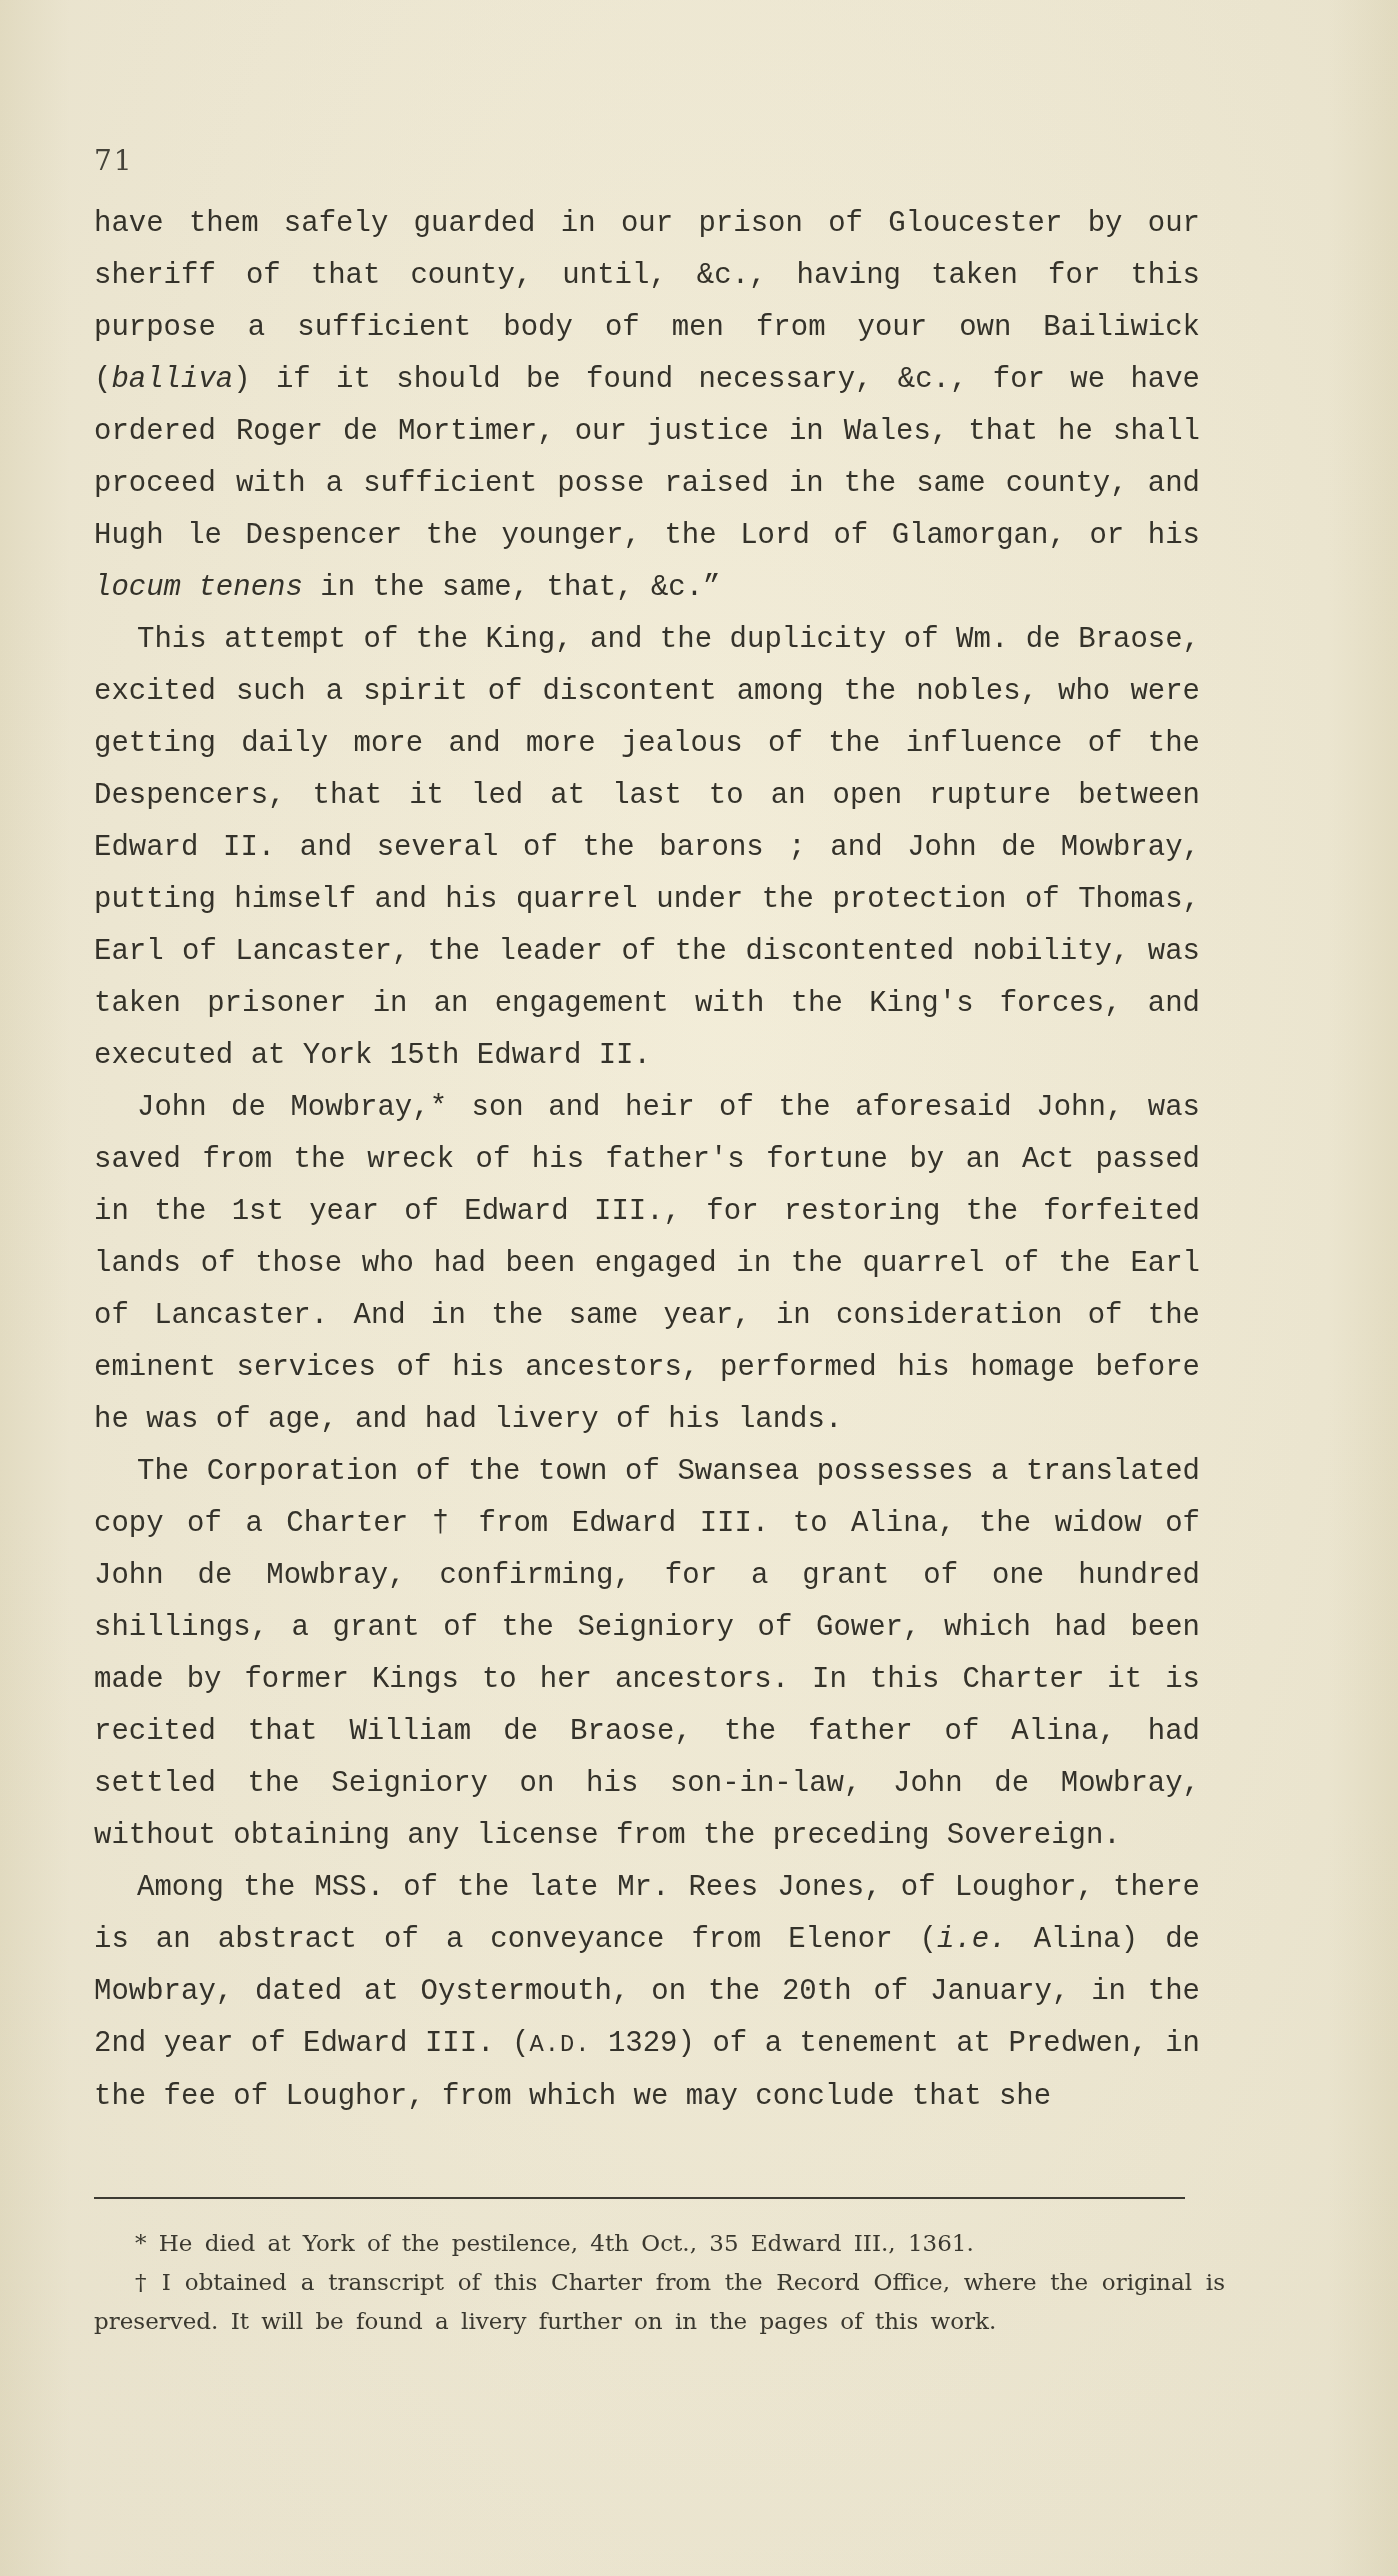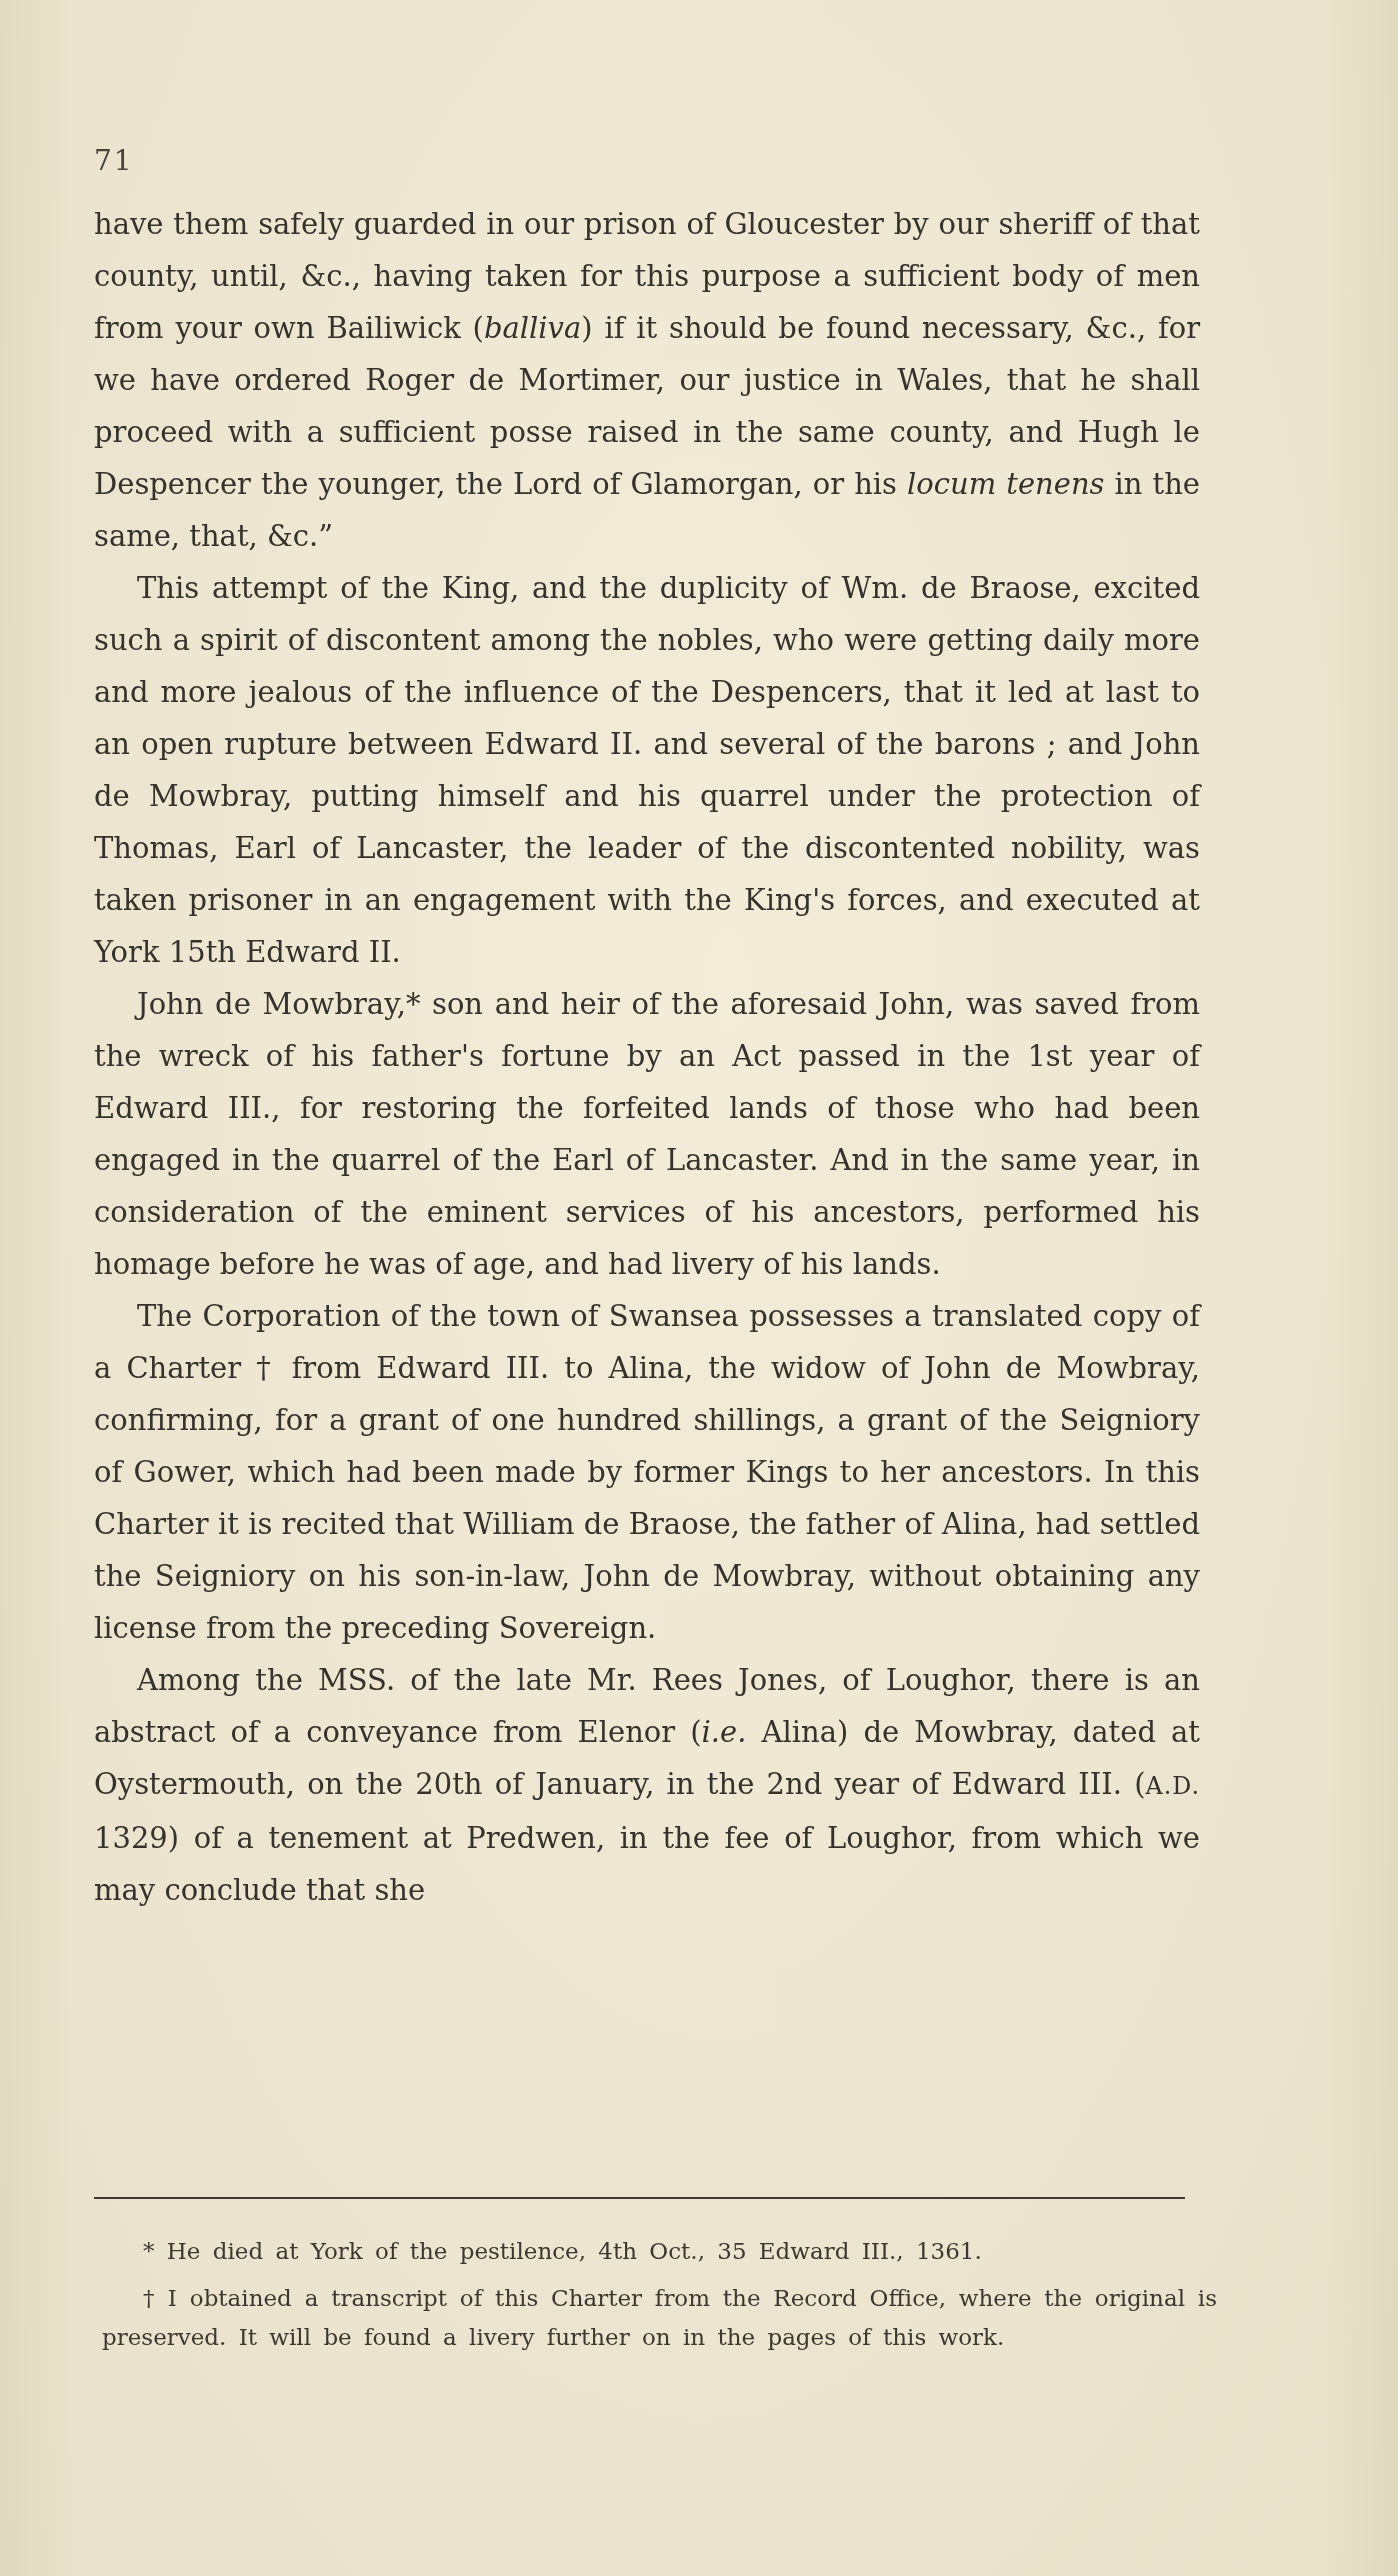--- a/index.html
+++ b/index.html
@@ -38,20 +38,21 @@
     left: 94px;
     width: 1106px;
     font-size: 29px;
     line-height: 52px;
     text-align: justify;
     color: #34322a;
   }
   .body-text p.para {
     margin: 0;
     text-indent: 0;
+    font-family: Liberation Mono, monospace;
   }
   .body-text p.para.indent {
     text-indent: 43px;
   }
   .italic {
     font-style: italic;
   }
   .smallcaps {
     font-size: 0.82em;
     letter-spacing: 1px;
@@ -69,21 +70,21 @@
     top: 2224px;
     left: 94px;
     width: 1131px;
     font-size: 23px;
     line-height: 39px;
     text-align: justify;
     word-spacing: 5px;
     color: #3a382f;
   }
   .footnotes p.footnote {
-    margin: 8px;
+    margin: 0;
   }
   .footnotes p.footnote.indent {
     text-indent: 41px;
   }
 </style>
 </head>
 <body>
 
 <div class="scan-page">
   <div class="page-number">71</div>

